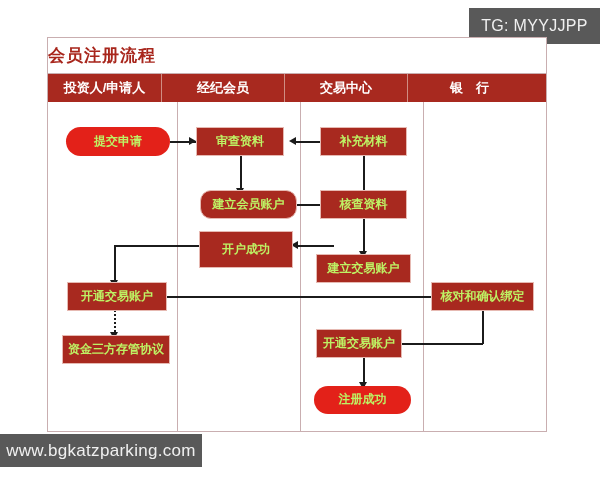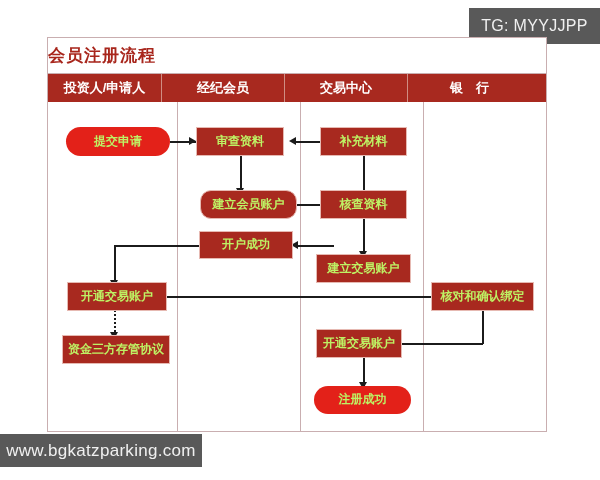--- a/index.html
+++ b/index.html
@@ -241,21 +241,21 @@
   </div>
 
   <div class="node rect" style="left:152px; top:152px; width:97px; height:29px;border-radius:11px;">
     <span>建立会员账户</span>
   </div>
 
   <div class="node rect" style="left:272px; top:152px; width:87px; height:29px;">
     <span>核查资料</span>
   </div>
 
-  <div class="node rect" style="left:151px; top:193px; width:94px; height:28px;">
+  <div class="node rect" style="left:151px; top:193px; width:94px; height:37px;">
     <span>开户成功</span>
   </div>
 
   <div class="node rect" style="left:268px; top:216px; width:95px; height:29px;">
     <span>建立交易账户</span>
   </div>
 
   <div class="node rect" style="left:19px; top:244px; width:100px; height:29px;">
     <span>开通交易账户</span>
   </div>

